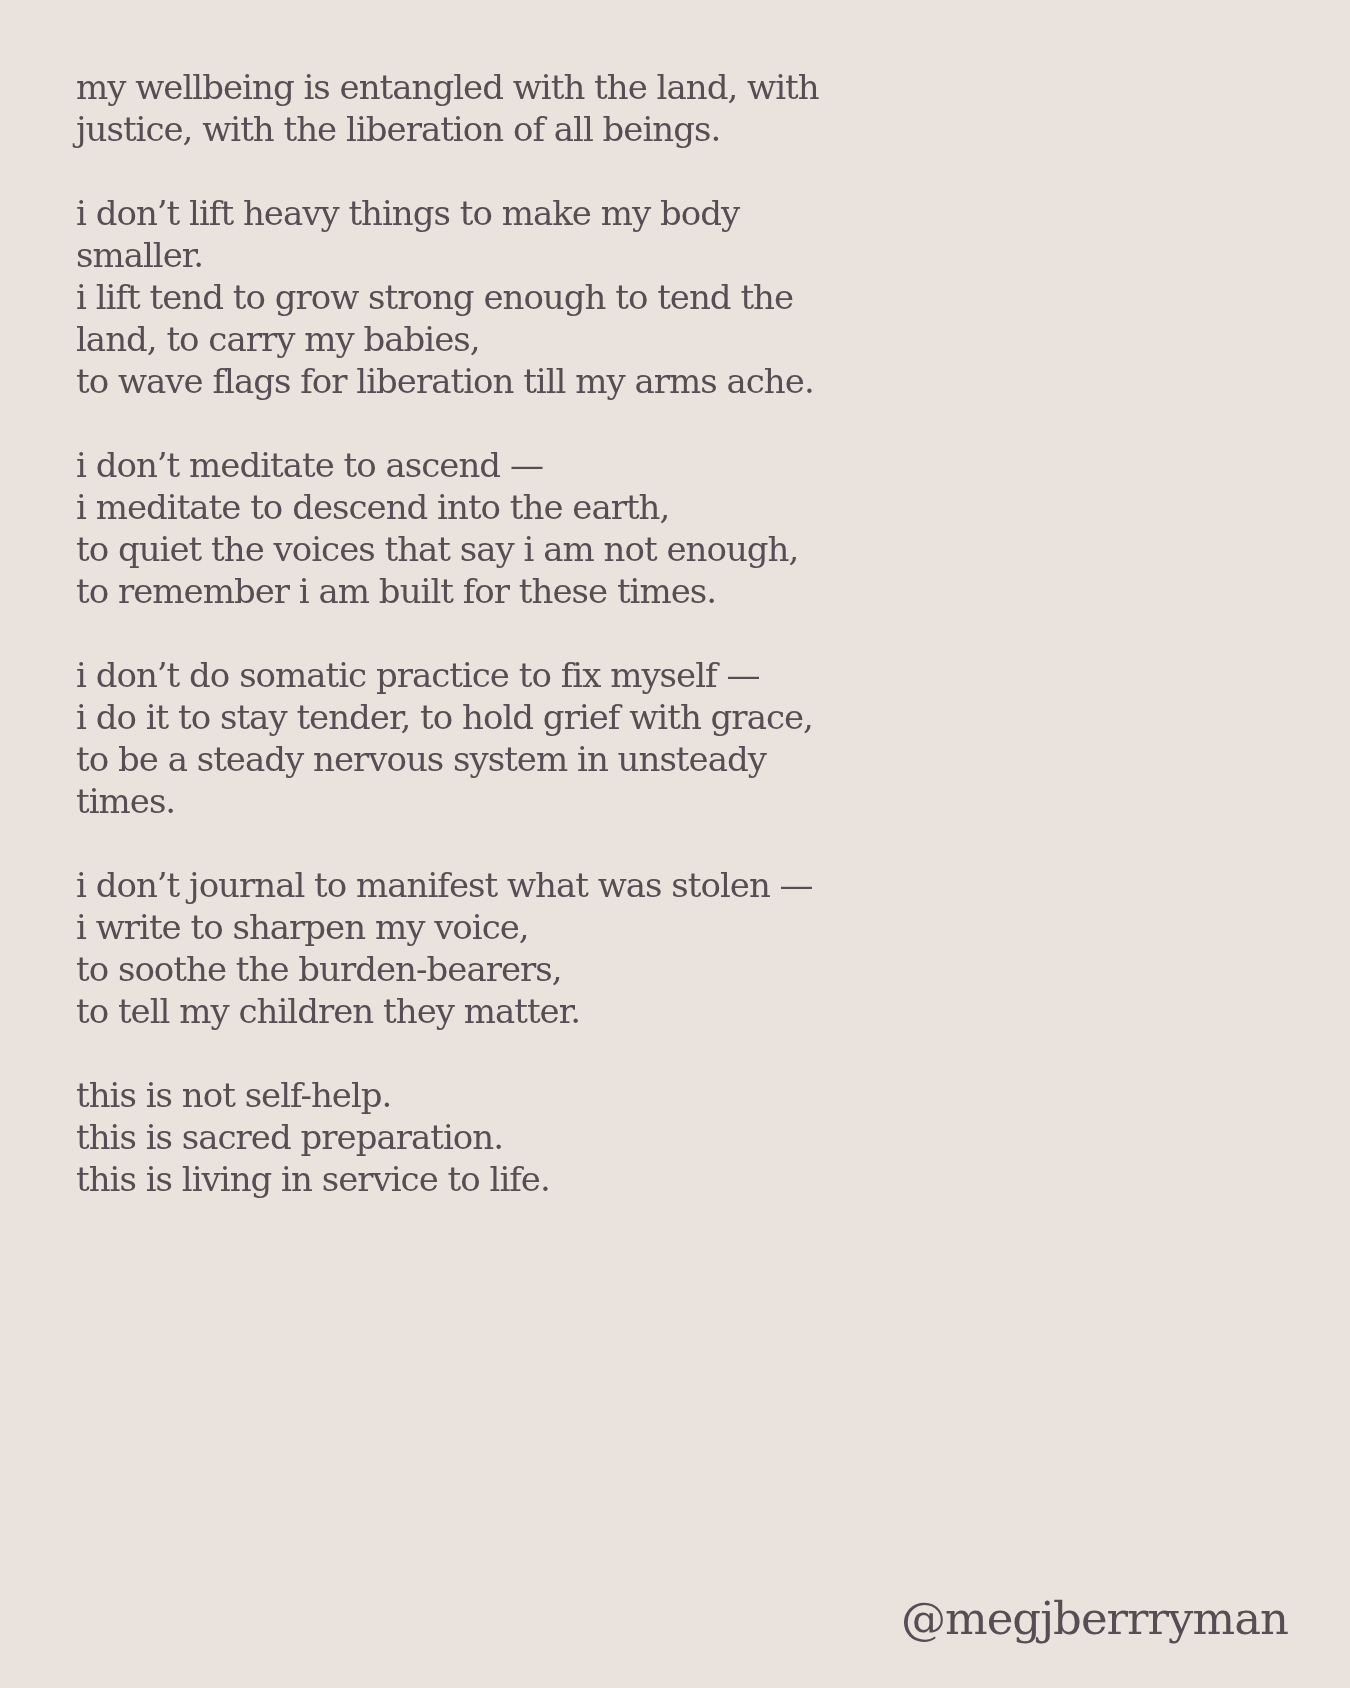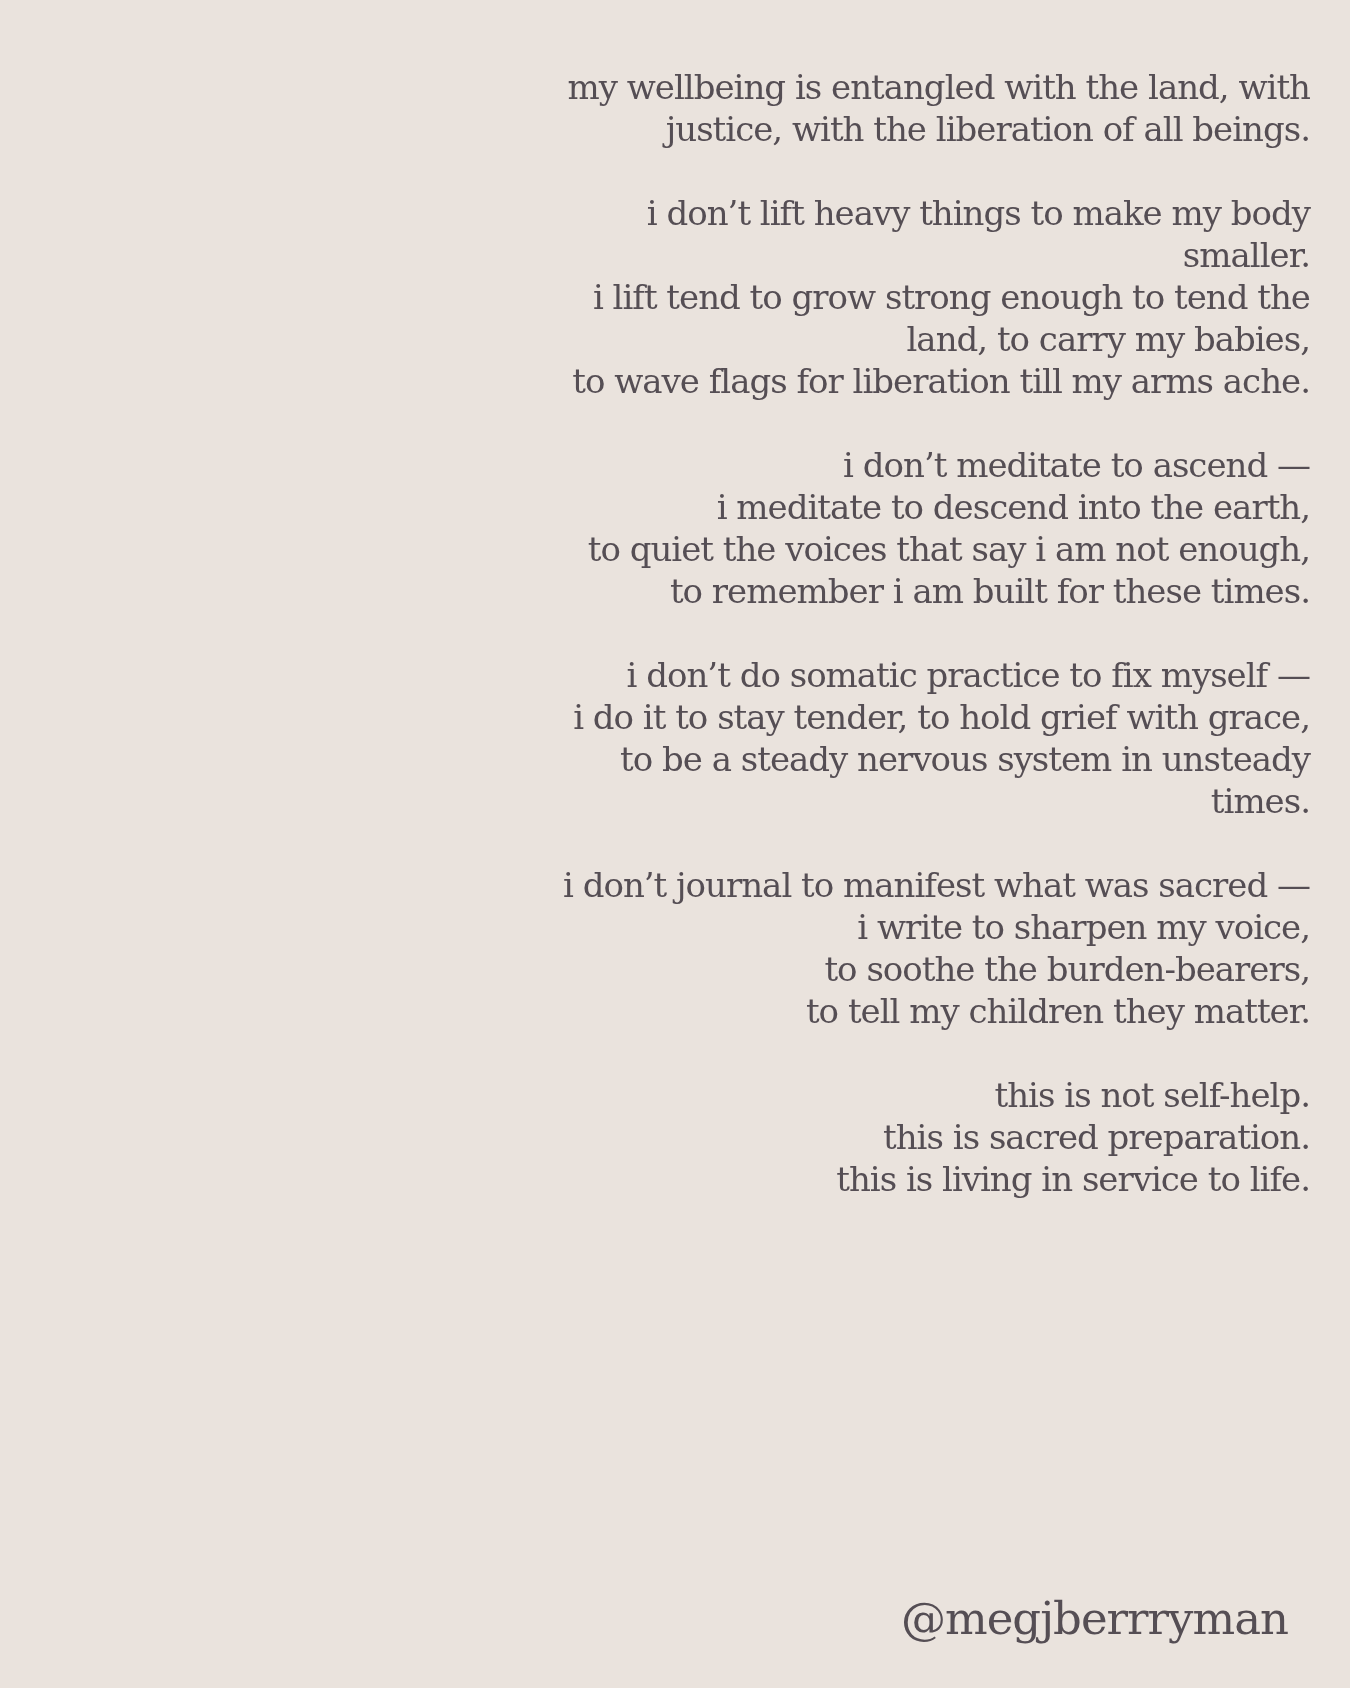--- a/index.html
+++ b/index.html
@@ -20,21 +20,20 @@
   }
   .poem-text {
     position: absolute;
     left: 76px;
     top: 66px;
     right: 40px;
     font-size: 34px;
     line-height: 42px;
     letter-spacing: -1px;
     font-weight: 500;
-    text-align: right;
   }
   .stanza {
     margin: 0 0 42px 0;
     white-space: pre-line;
   }
   .stanza:last-child {
     margin-bottom: 12px;
   }
   .author-handle {
     position: absolute;
@@ -58,21 +57,21 @@
 land, to carry my babies,
 to wave flags for liberation till my arms ache.</p>
       <p class="stanza">i don’t meditate to ascend —
 i meditate to descend into the earth,
 to quiet the voices that say i am not enough,
 to remember i am built for these times.</p>
       <p class="stanza">i don’t do somatic practice to fix myself —
 i do it to stay tender, to hold grief with grace,
 to be a steady nervous system in unsteady
 times.</p>
-      <p class="stanza">i don’t journal to manifest what was sacred —
+      <p class="stanza">i don’t journal to manifest what was stolen —
 i write to sharpen my voice,
 to soothe the burden-bearers,
 to tell my children they matter.</p>
       <p class="stanza">this is not self-help.
 this is sacred preparation.
 this is living in service to life.</p>
     </div>
   <div class="author-handle">@megjberrryman</div>
 </main>
 

